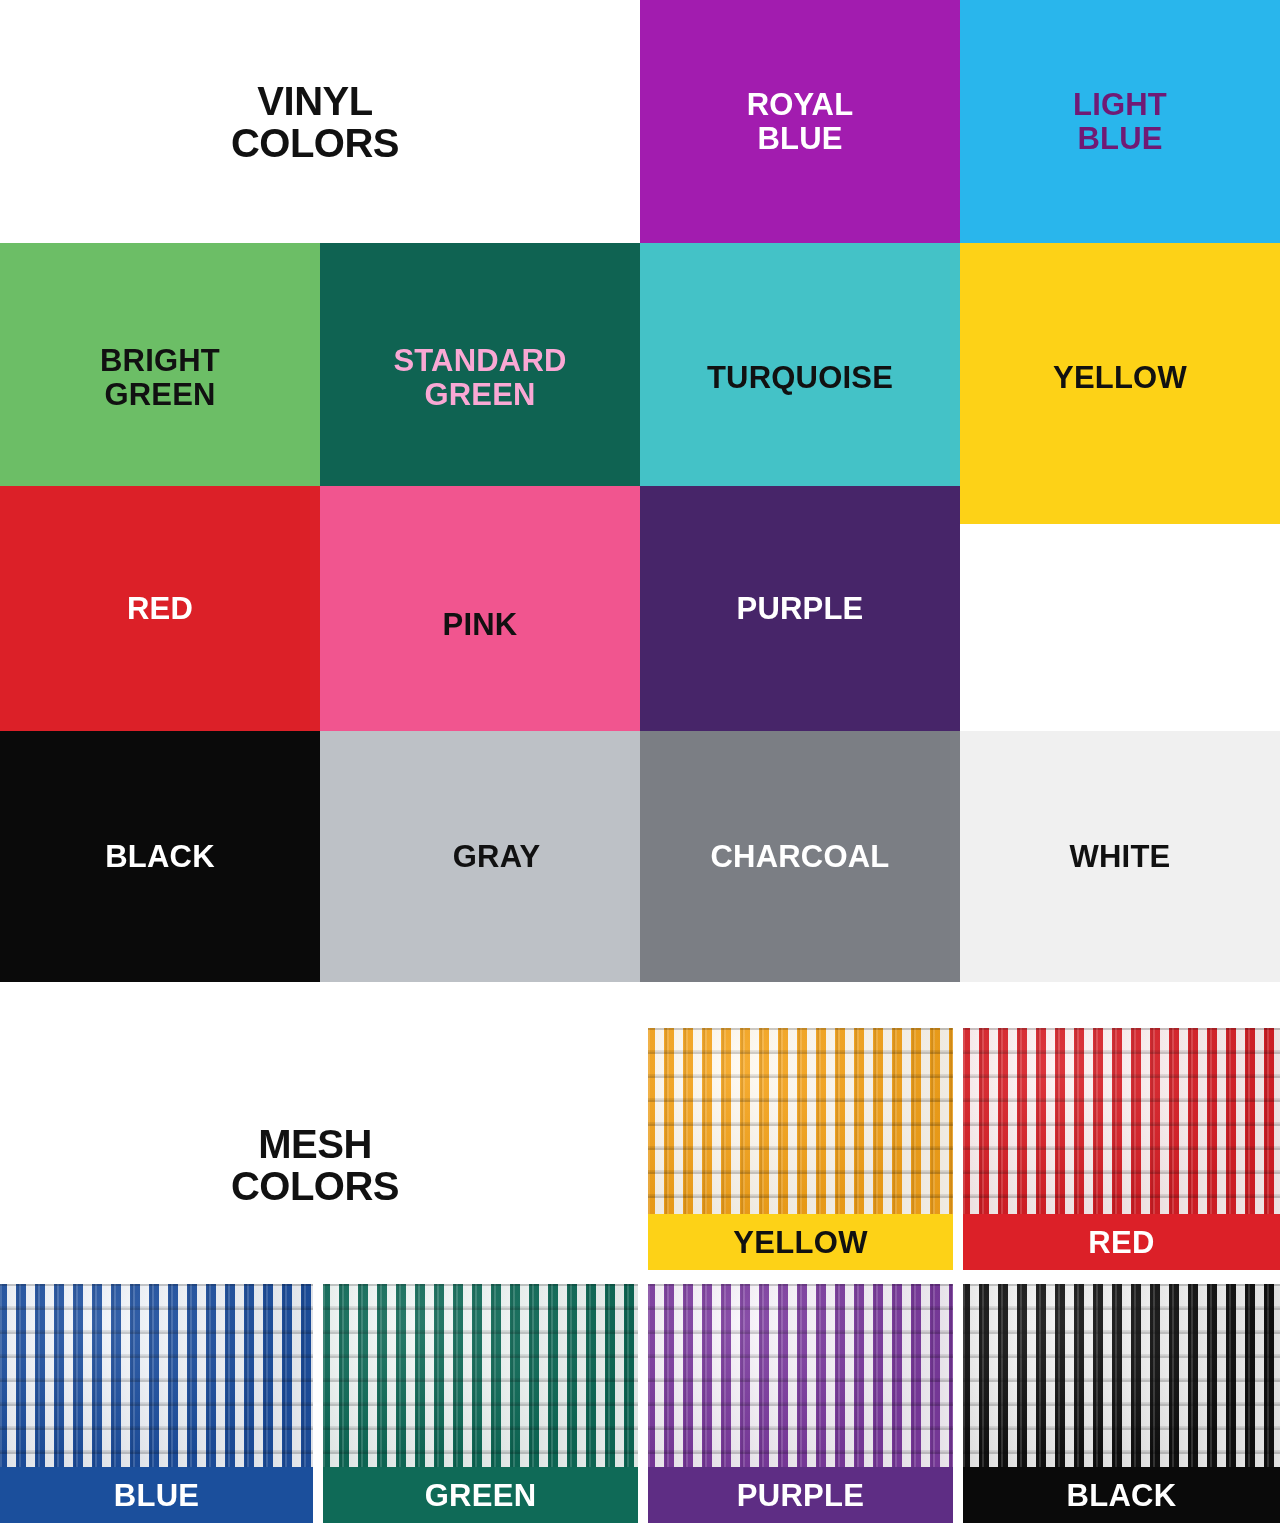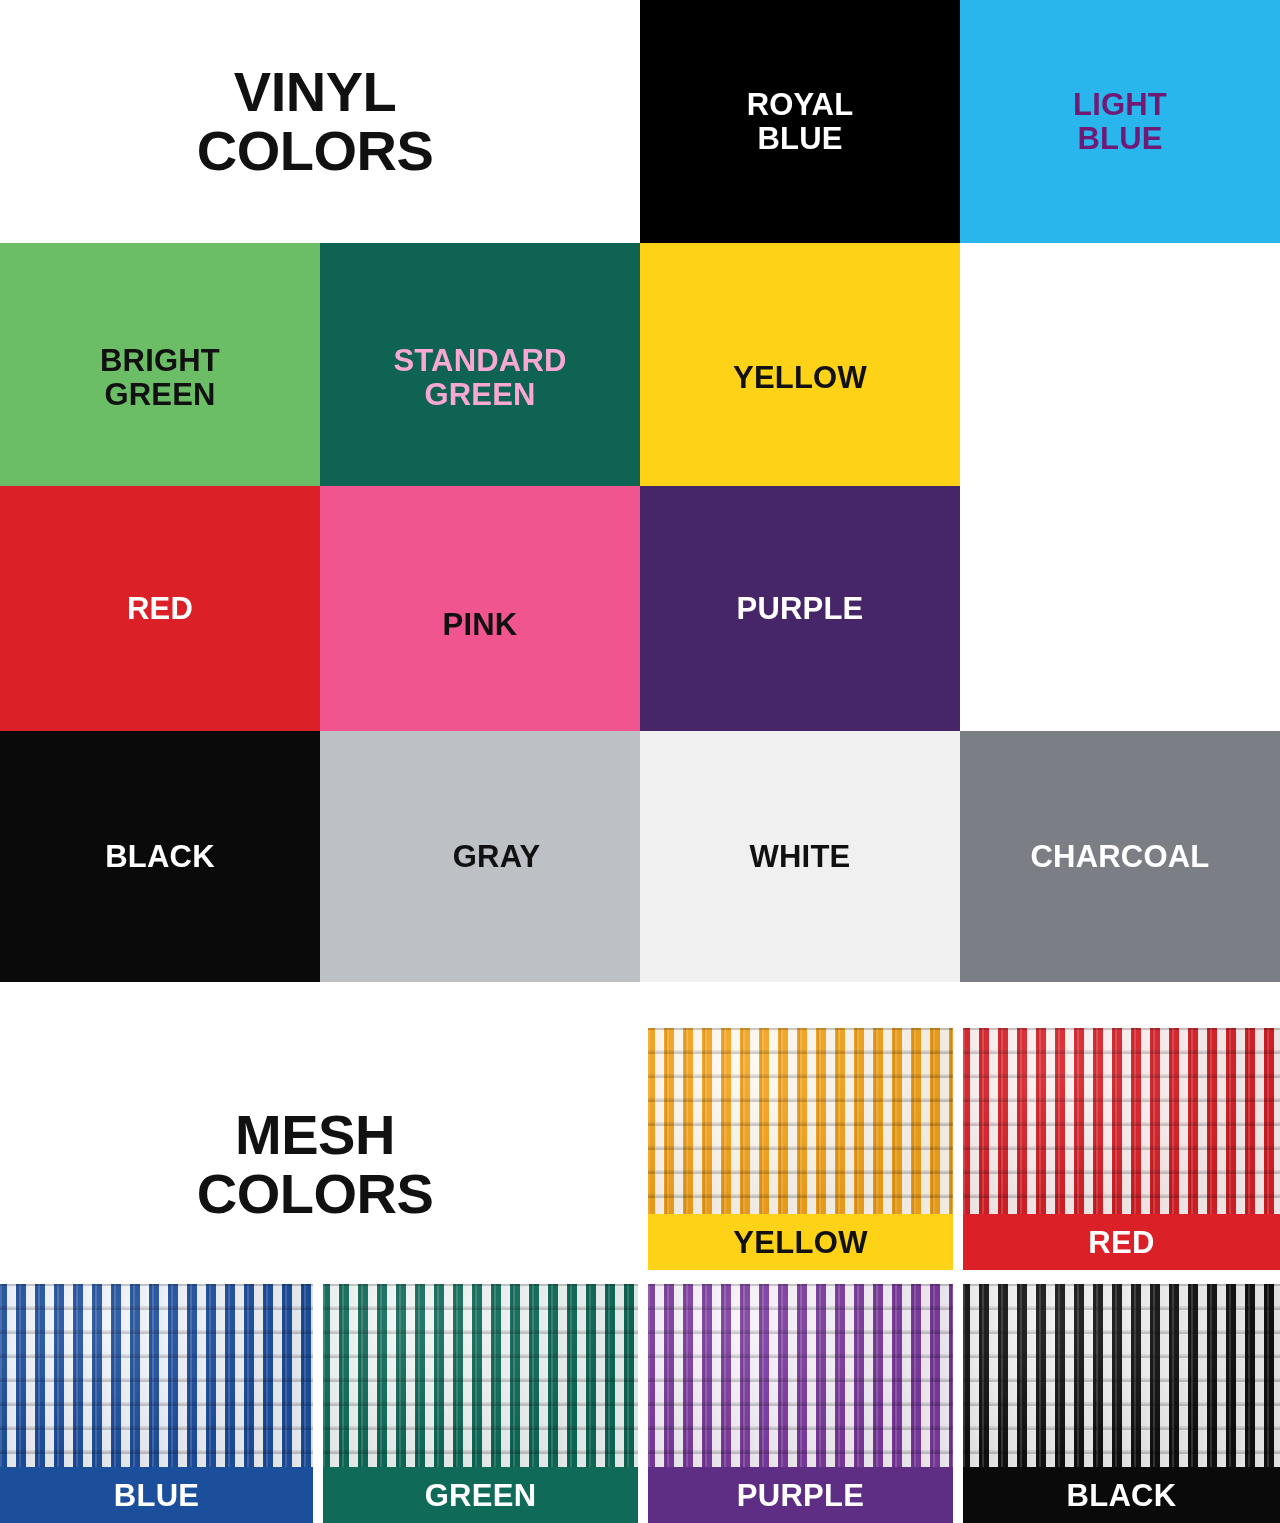--- a/index.html
+++ b/index.html
@@ -58,21 +58,21 @@
   
   #vinyl-title-cell {
     width: 640px;
     display: flex;
     align-items: center;
     justify-content: center;
     background: #ffffff;
   }
   .section-title {
     font-weight: 700;
-    font-size: 56px;
+    font-size: 40px;
     line-height: 1.05;
     letter-spacing: -0.5px;
     color: #111111;
     text-align: center;
     white-space: pre-line;
     transform: translateX(-5px);
   }
 
   
   #mesh-section {
@@ -193,39 +193,42 @@
 </head>
 <body>
 
 <div id="vinyl-section">
 
   <div class="vinyl-row" id="vinyl-row-1">
     <div id="vinyl-title-cell">
       <div class="section-title">VINYL
 COLORS</div>
     </div>
-    <div class="vinyl-cell w320" style="background-color: #000000;">
+    <div class="vinyl-cell w320" style="background-color: #a21caf;">
       <span class="vinyl-label" style="color: rgb(255, 255, 255);">ROYAL
 BLUE</span>
     </div>
     <div class="vinyl-cell w320" style="background-color: rgb(41, 182, 236);">
       <span class="vinyl-label" style="color: #701a75;">LIGHT
 BLUE</span>
     </div>
   </div>
 
   <div class="vinyl-row" id="vinyl-row-2">
     <div class="vinyl-cell w320" style="background-color: rgb(108, 190, 102);">
       <span class="vinyl-label" style="color: rgb(17, 17, 17);">BRIGHT
 GREEN</span>
     </div>
     <div class="vinyl-cell w320" style="background-color: rgb(15, 99, 82);">
       <span class="vinyl-label" style="color: #f9a8d4;">STANDARD
 GREEN</span>
     </div>
+    <div class="vinyl-cell w320" style="background-color: rgb(68, 194, 199);">
+      <span class="vinyl-label" style="color: rgb(17, 17, 17);">TURQUOISE</span>
+    </div>
     <div class="vinyl-cell w320" style="background-color: rgb(253, 210, 23);">
       <span class="vinyl-label" style="color: rgb(17, 17, 17);">YELLOW</span>
     </div>
   </div>
 
   <div class="vinyl-row" id="vinyl-row-3">
     <div class="vinyl-cell w320" style="background-color: rgb(220, 32, 40);">
       <span class="vinyl-label" style="color: rgb(255, 255, 255);">RED</span>
     </div>
     <div class="vinyl-cell w320" style="background-color: rgb(241, 85, 143);">
@@ -236,25 +239,25 @@
     </div>
   </div>
 
   <div class="vinyl-row" id="vinyl-row-4">
     <div class="vinyl-cell w320" style="background-color: rgb(10, 10, 10);">
       <span class="vinyl-label" style="color: rgb(255, 255, 255);">BLACK</span>
     </div>
     <div class="vinyl-cell w320" style="background-color: rgb(189, 193, 198); padding-left: 33px;">
       <span class="vinyl-label" style="color: rgb(17, 17, 17);">GRAY</span>
     </div>
+    <div class="vinyl-cell w320" style="background-color: rgb(123, 126, 132);">
+      <span class="vinyl-label" style="color: rgb(255, 255, 255);">CHARCOAL</span>
+    </div>
     <div class="vinyl-cell w320" style="background-color: rgb(240, 240, 240);">
       <span class="vinyl-label" style="color: rgb(17, 17, 17);">WHITE</span>
-    </div>
-    <div class="vinyl-cell w320" style="background-color: rgb(123, 126, 132);">
-      <span class="vinyl-label" style="color: rgb(255, 255, 255);">CHARCOAL</span>
     </div>
   </div>
 
 </div>
 
 <div id="mesh-section">
 
   <div id="mesh-title-cell">
     <div class="section-title">MESH
 COLORS</div>

